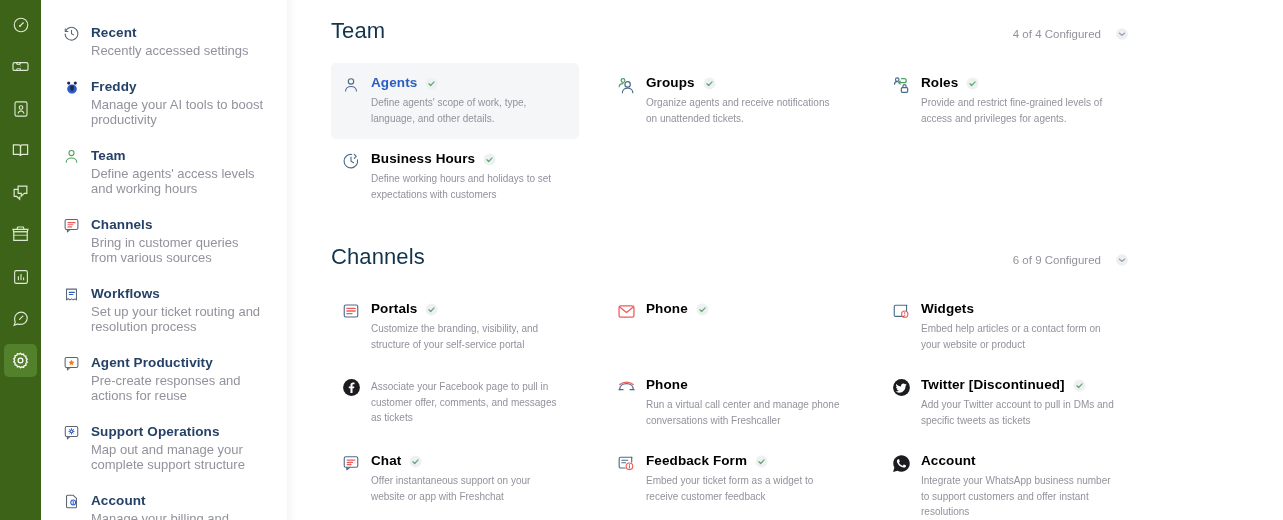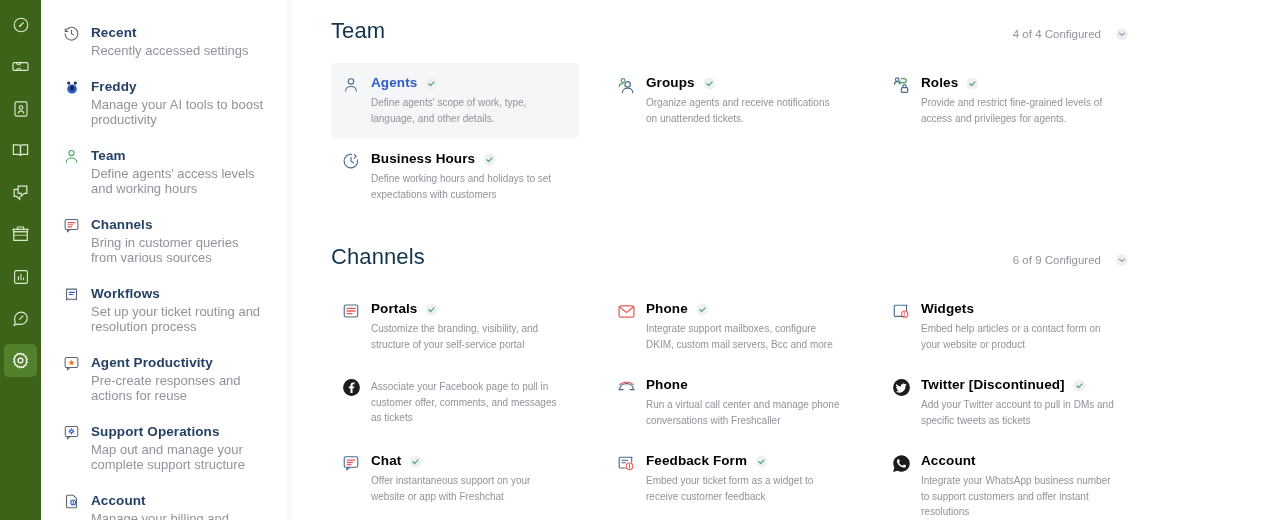--- a/index.html
+++ b/index.html
@@ -474,21 +474,20 @@
           </svg>
         </div>
         <div class="card-body">
           <div class="card-title-row">
             <span class="card-title">Phone</span>
             <svg class="tick" width="13" height="13" viewBox="0 0 24 24">
               <circle cx="12" cy="12" r="11" fill="#eef0f2"></circle>
               <path d="M7.2 12.4l3.3 3.3 6.3-6.6" stroke="#5bab6e" stroke-width="2.2" fill="none" stroke-linecap="round" stroke-linejoin="round"></path>
             </svg>
           </div>
-          <div class="card-desc">Integrate support mailboxes, configure DKIM, custom mail servers, Bcc and more</div>
         </div>
       </div>
 
       <div class="card">
         <div class="card-ico">
           <svg width="18" height="18" viewBox="0 0 24 24" fill="none">
             <path d="M19.4 4.4H4.6a1.6 1.6 0 0 0-1.6 1.6v11.6a1.6 1.6 0 0 0 1.6 1.6h11" stroke="#4b6b8a" stroke-width="1.5" stroke-linecap="round"></path>
             <path d="M19.4 4.4v7" stroke="#4b6b8a" stroke-width="1.5" stroke-linecap="round"></path>
             <circle cx="17" cy="16.2" r="4.2" stroke="#ef5a5a" stroke-width="1.5"></circle>
             <path d="M17 14v1.2M17 17.4v1.2" stroke="#ef5a5a" stroke-width="1.4" stroke-linecap="round"></path>

